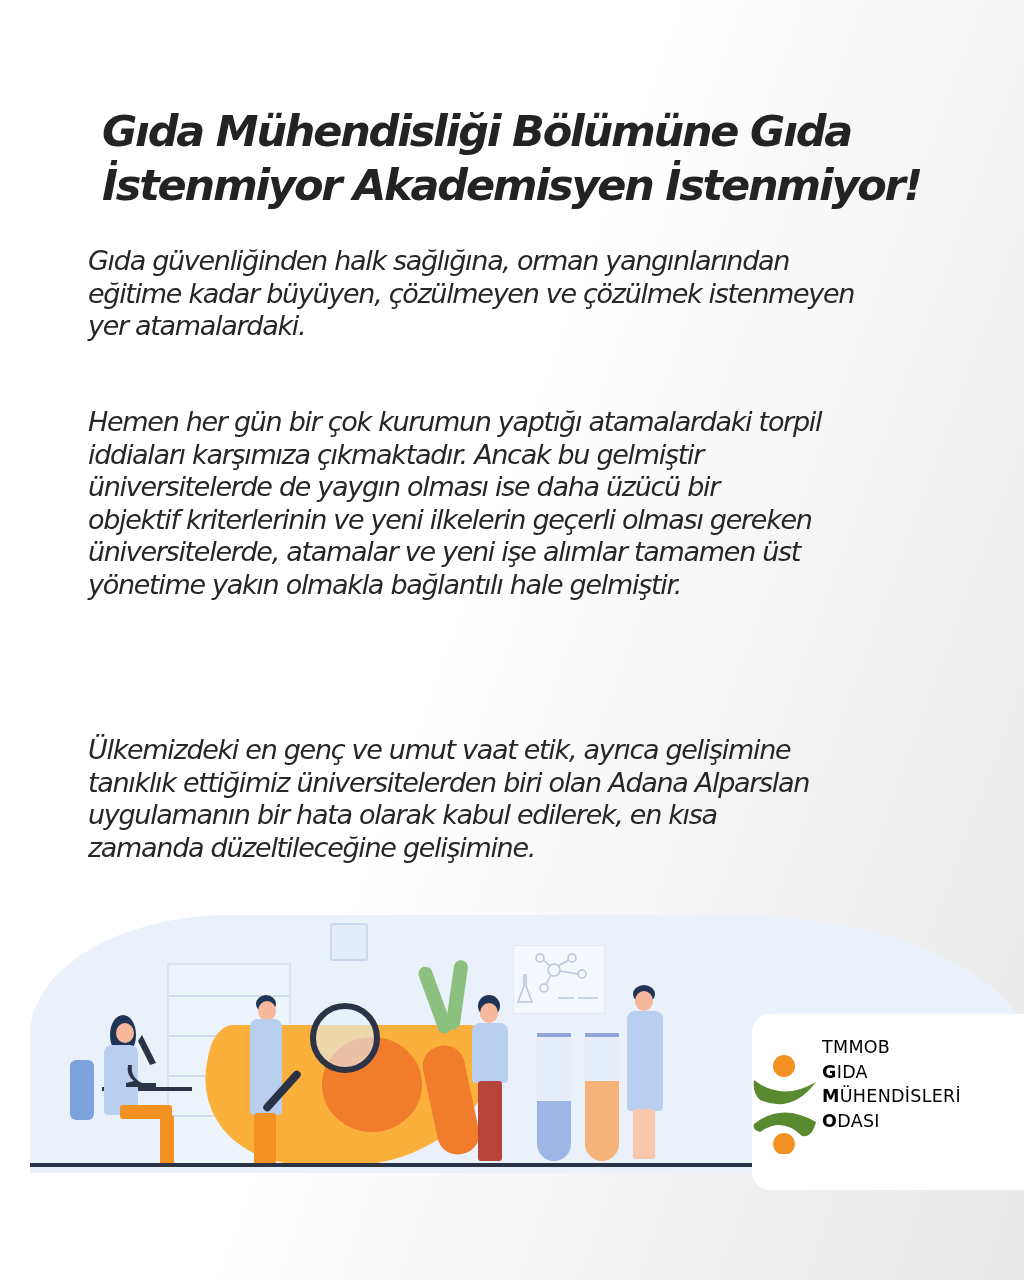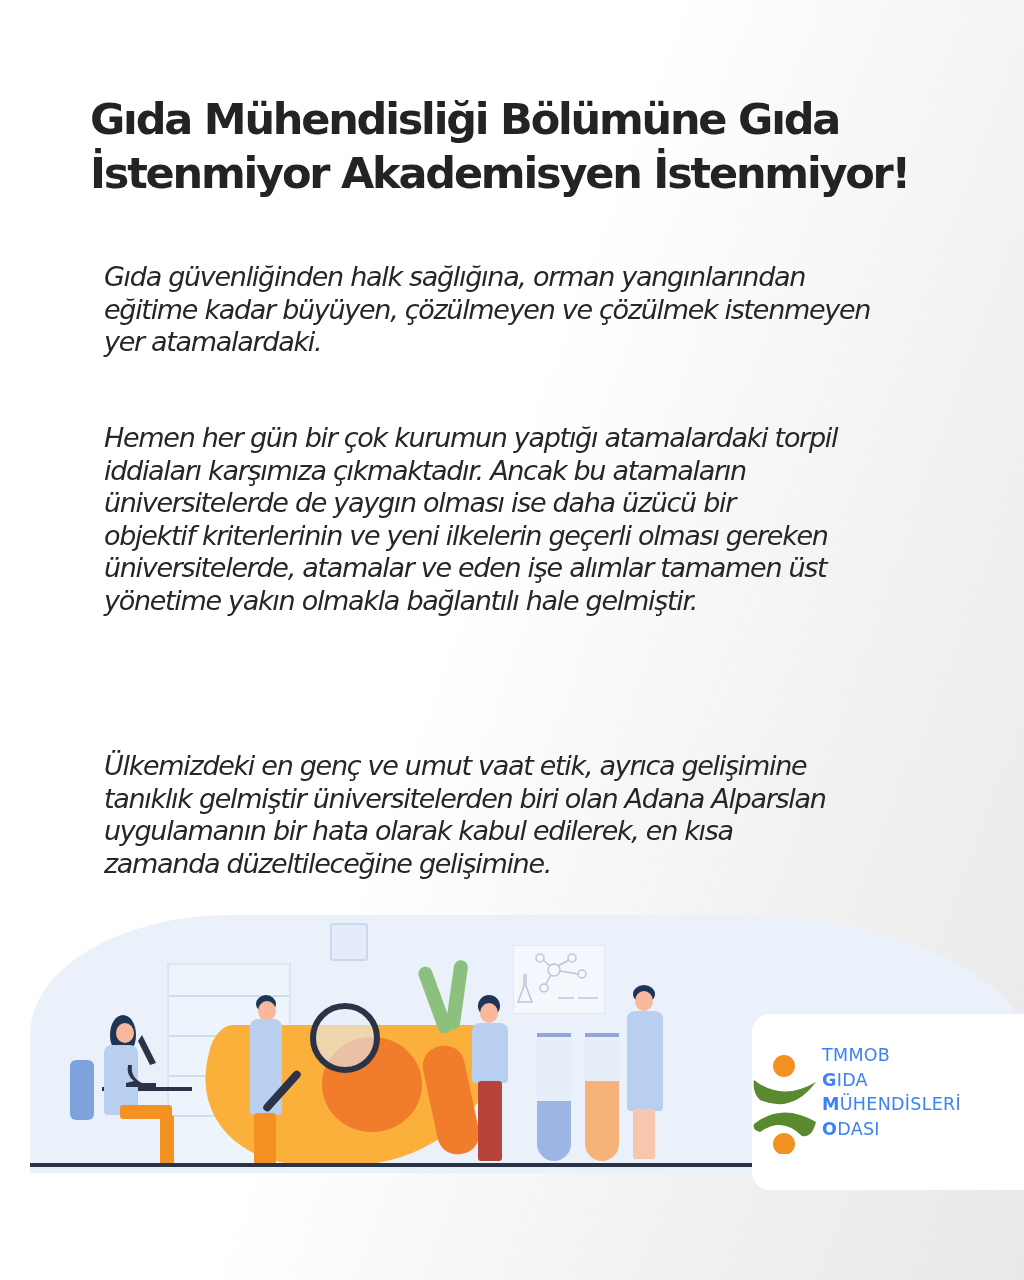--- a/index.html
+++ b/index.html
@@ -5,27 +5,27 @@
   html, body { margin: 0; padding: 0; }
   body {
     width: 1024px; height: 1280px; position: relative; overflow: hidden;
     background: linear-gradient(110deg, #ffffff 0%, #ffffff 45%, #f1f1f2 75%, #e9e9ea 100%);
     font-family: "Liberation Sans", sans-serif;
     color: #262626;
   }
   .title {
     position: absolute; left: 86px; top: 88px; width: 900px;
     font-family: "DejaVu Sans", sans-serif;
-    font-weight: bold; 
+    font-weight: bold; font-style: italic;
     font-size: 43px; line-height: 54px; letter-spacing: -2.2px;
-    color: #232323; margin: 4px;
+    color: #232323; margin: 16px;
   }
   .title span { display: block; white-space: nowrap; }
   .para {
-    position: absolute; left: 88px; width: 880px; margin: 16px;
+    position: absolute; left: 88px; width: 880px; margin: 0;
     font-family: "DejaVu Sans", sans-serif; font-style: italic;
     font-size: 27px; line-height: 32.5px; letter-spacing: -1.3px;
     color: #262626;
   }
   .para span { display: block; white-space: nowrap; }
   #p1 { top: 245px; }
   #p2 { top: 406px; }
   #p3 { top: 734px; }
 
   .illustration { position: absolute; left: 30px; top: 905px; width: 1000px; height: 280px; }
@@ -57,53 +57,53 @@
   .legs { position: absolute; border-radius: 3px; }
   .chair { position: absolute; left: 40px; top: 155px; width: 24px; height: 60px; background: #7ea2dd; border-radius: 6px; }
   .table { position: absolute; left: 72px; top: 182px; width: 90px; height: 4px; background: #2b3347; }
 
   .logo-card {
     position: absolute; left: 752px; top: 1014px; width: 290px; height: 176px;
     background: #ffffff; border-radius: 18px;
   }
   .logo-mark { position: absolute; left: 0; top: 40px; width: 70px; height: 100px; }
   .logo-text {
-    position: absolute; left: 70px; top: 29px;
+    position: absolute; left: 70px; top: 21px;
     font-family: "DejaVu Sans", sans-serif; font-size: 17.5px; line-height: 24.5px;
-    color: #3b82f6; letter-spacing: 0.3px;
+    color: #000000; letter-spacing: 0.3px;
   }
   .logo-text div { white-space: nowrap; }
   .logo-text b { font-weight: bold; }
 </style>
 </head>
 <body>
 
 <h1 class="title">
   <span>Gıda Mühendisliği Bölümüne Gıda</span>
   <span>İstenmiyor Akademisyen İstenmiyor!</span>
 </h1>
 
 <p class="para" id="p1">
   <span>Gıda güvenliğinden halk sağlığına, orman yangınlarından</span>
   <span>eğitime kadar büyüyen, çözülmeyen ve çözülmek istenmeyen</span>
   <span>yer atamalardaki.</span>
 </p>
 
 <p class="para" id="p2">
   <span>Hemen her gün bir çok kurumun yaptığı atamalardaki torpil</span>
-  <span>iddiaları karşımıza çıkmaktadır. Ancak bu atamaların</span>
+  <span>iddiaları karşımıza çıkmaktadır. Ancak bu gelmiştir</span>
   <span>üniversitelerde de yaygın olması ise daha üzücü bir</span>
   <span>objektif kriterlerinin ve yeni ilkelerin geçerli olması gereken</span>
-  <span>üniversitelerde, atamalar ve eden işe alımlar tamamen üst</span>
+  <span>üniversitelerde, atamalar ve yeni işe alımlar tamamen üst</span>
   <span>yönetime yakın olmakla bağlantılı hale gelmiştir.</span>
 </p>
 
 <p class="para" id="p3">
   <span>Ülkemizdeki en genç ve umut vaat etik, ayrıca gelişimine</span>
-  <span>tanıklık gelmiştir üniversitelerden biri olan Adana Alparslan</span>
+  <span>tanıklık ettiğimiz üniversitelerden biri olan Adana Alparslan</span>
   <span>uygulamanın bir hata olarak kabul edilerek, en kısa</span>
   <span>zamanda düzeltileceğine gelişimine.</span>
 </p>
 
 <div class="illustration">
   <div class="blob"></div>
   <div class="clock"></div>
   <div class="shelf">
     <i style="top:30px"></i>
       <i style="top:70px"></i>

